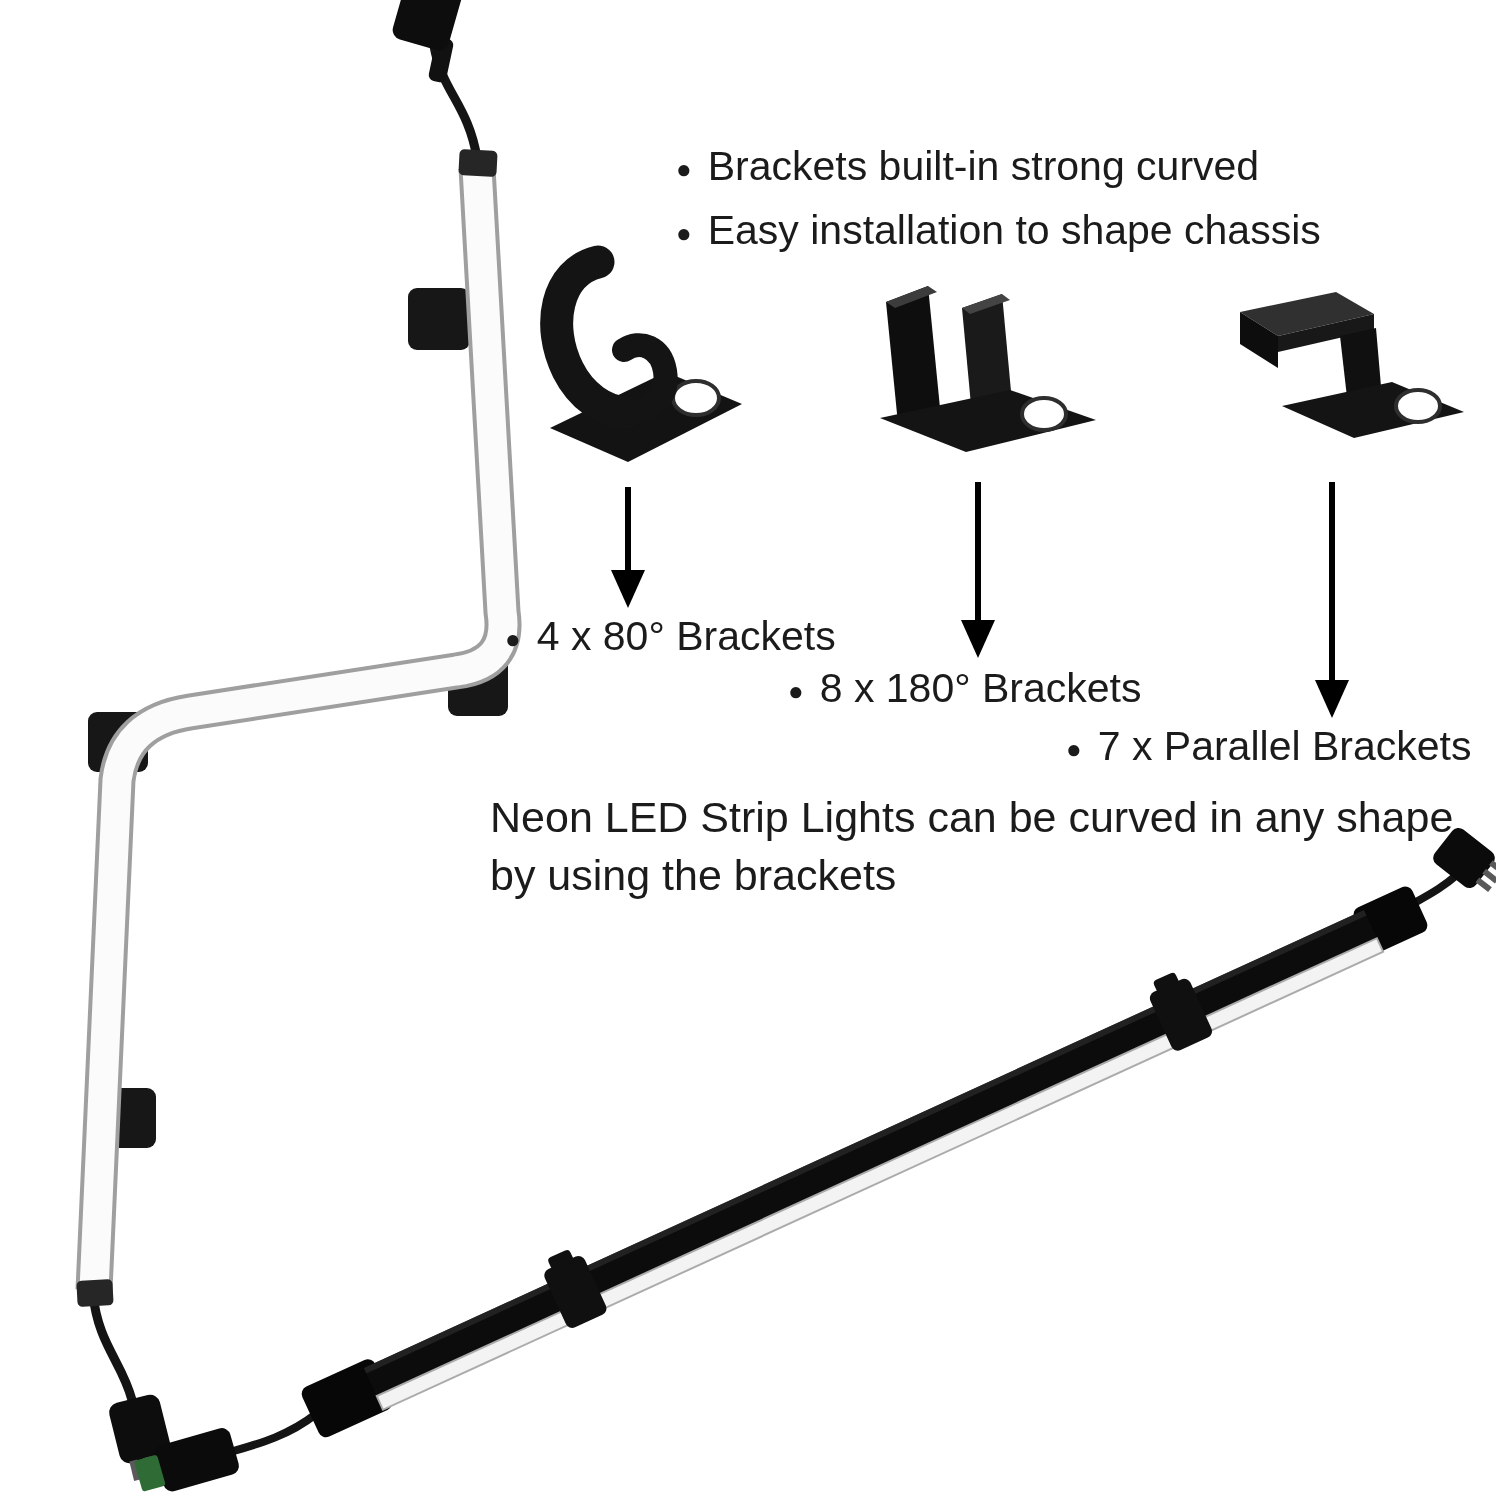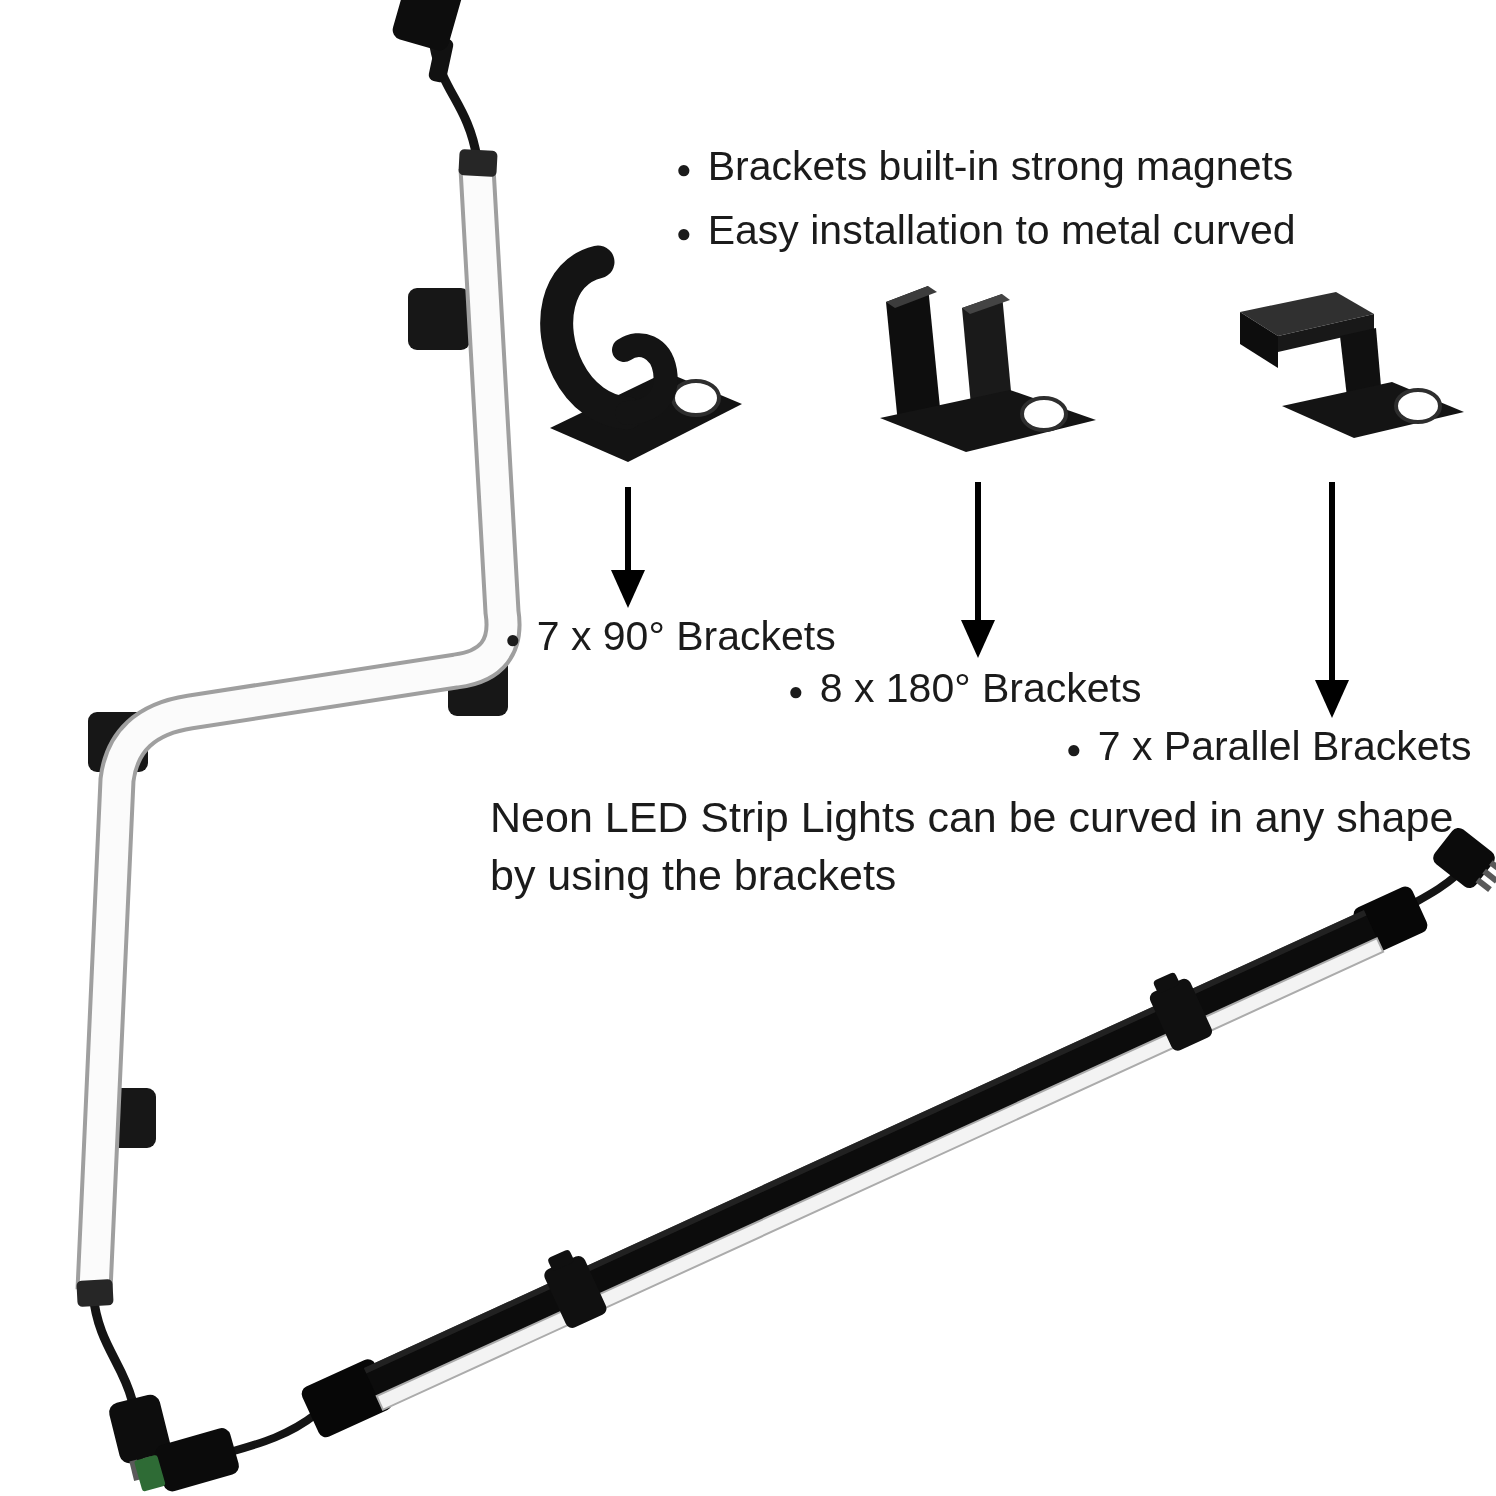--- a/index.html
+++ b/index.html
@@ -154,31 +154,31 @@
           <rect x="938" y="-44" width="24" height="14" rx="4" fill="#101010"></rect>
         </g>
       </g>
     </g>
   </svg>
 
   <div class="text-layer">
 
     <div class="label" style="left:676px; top:142px;">
       <span class="dot">●</span>
-      <span>Brackets built-in strong magnets</span>
+      <span>Brackets built-in strong curved</span>
     </div>
 
     <div class="label" style="left:676px; top:206px;">
       <span class="dot">●</span>
-      <span>Easy installation to metal curved</span>
+      <span>Easy installation to shape chassis</span>
     </div>
 
     <div class="label" style="left:505px; top:612px;">
       <span class="dot">●</span>
-      <span>7 x 90° Brackets</span>
+      <span>4 x 80° Brackets</span>
     </div>
 
     <div class="label" style="left:788px; top:664px;">
       <span class="dot">●</span>
       <span>8 x 180° Brackets</span>
     </div>
 
     <div class="label" style="left:1066px; top:722px;">
       <span class="dot">●</span>
       <span>7 x Parallel Brackets</span>

